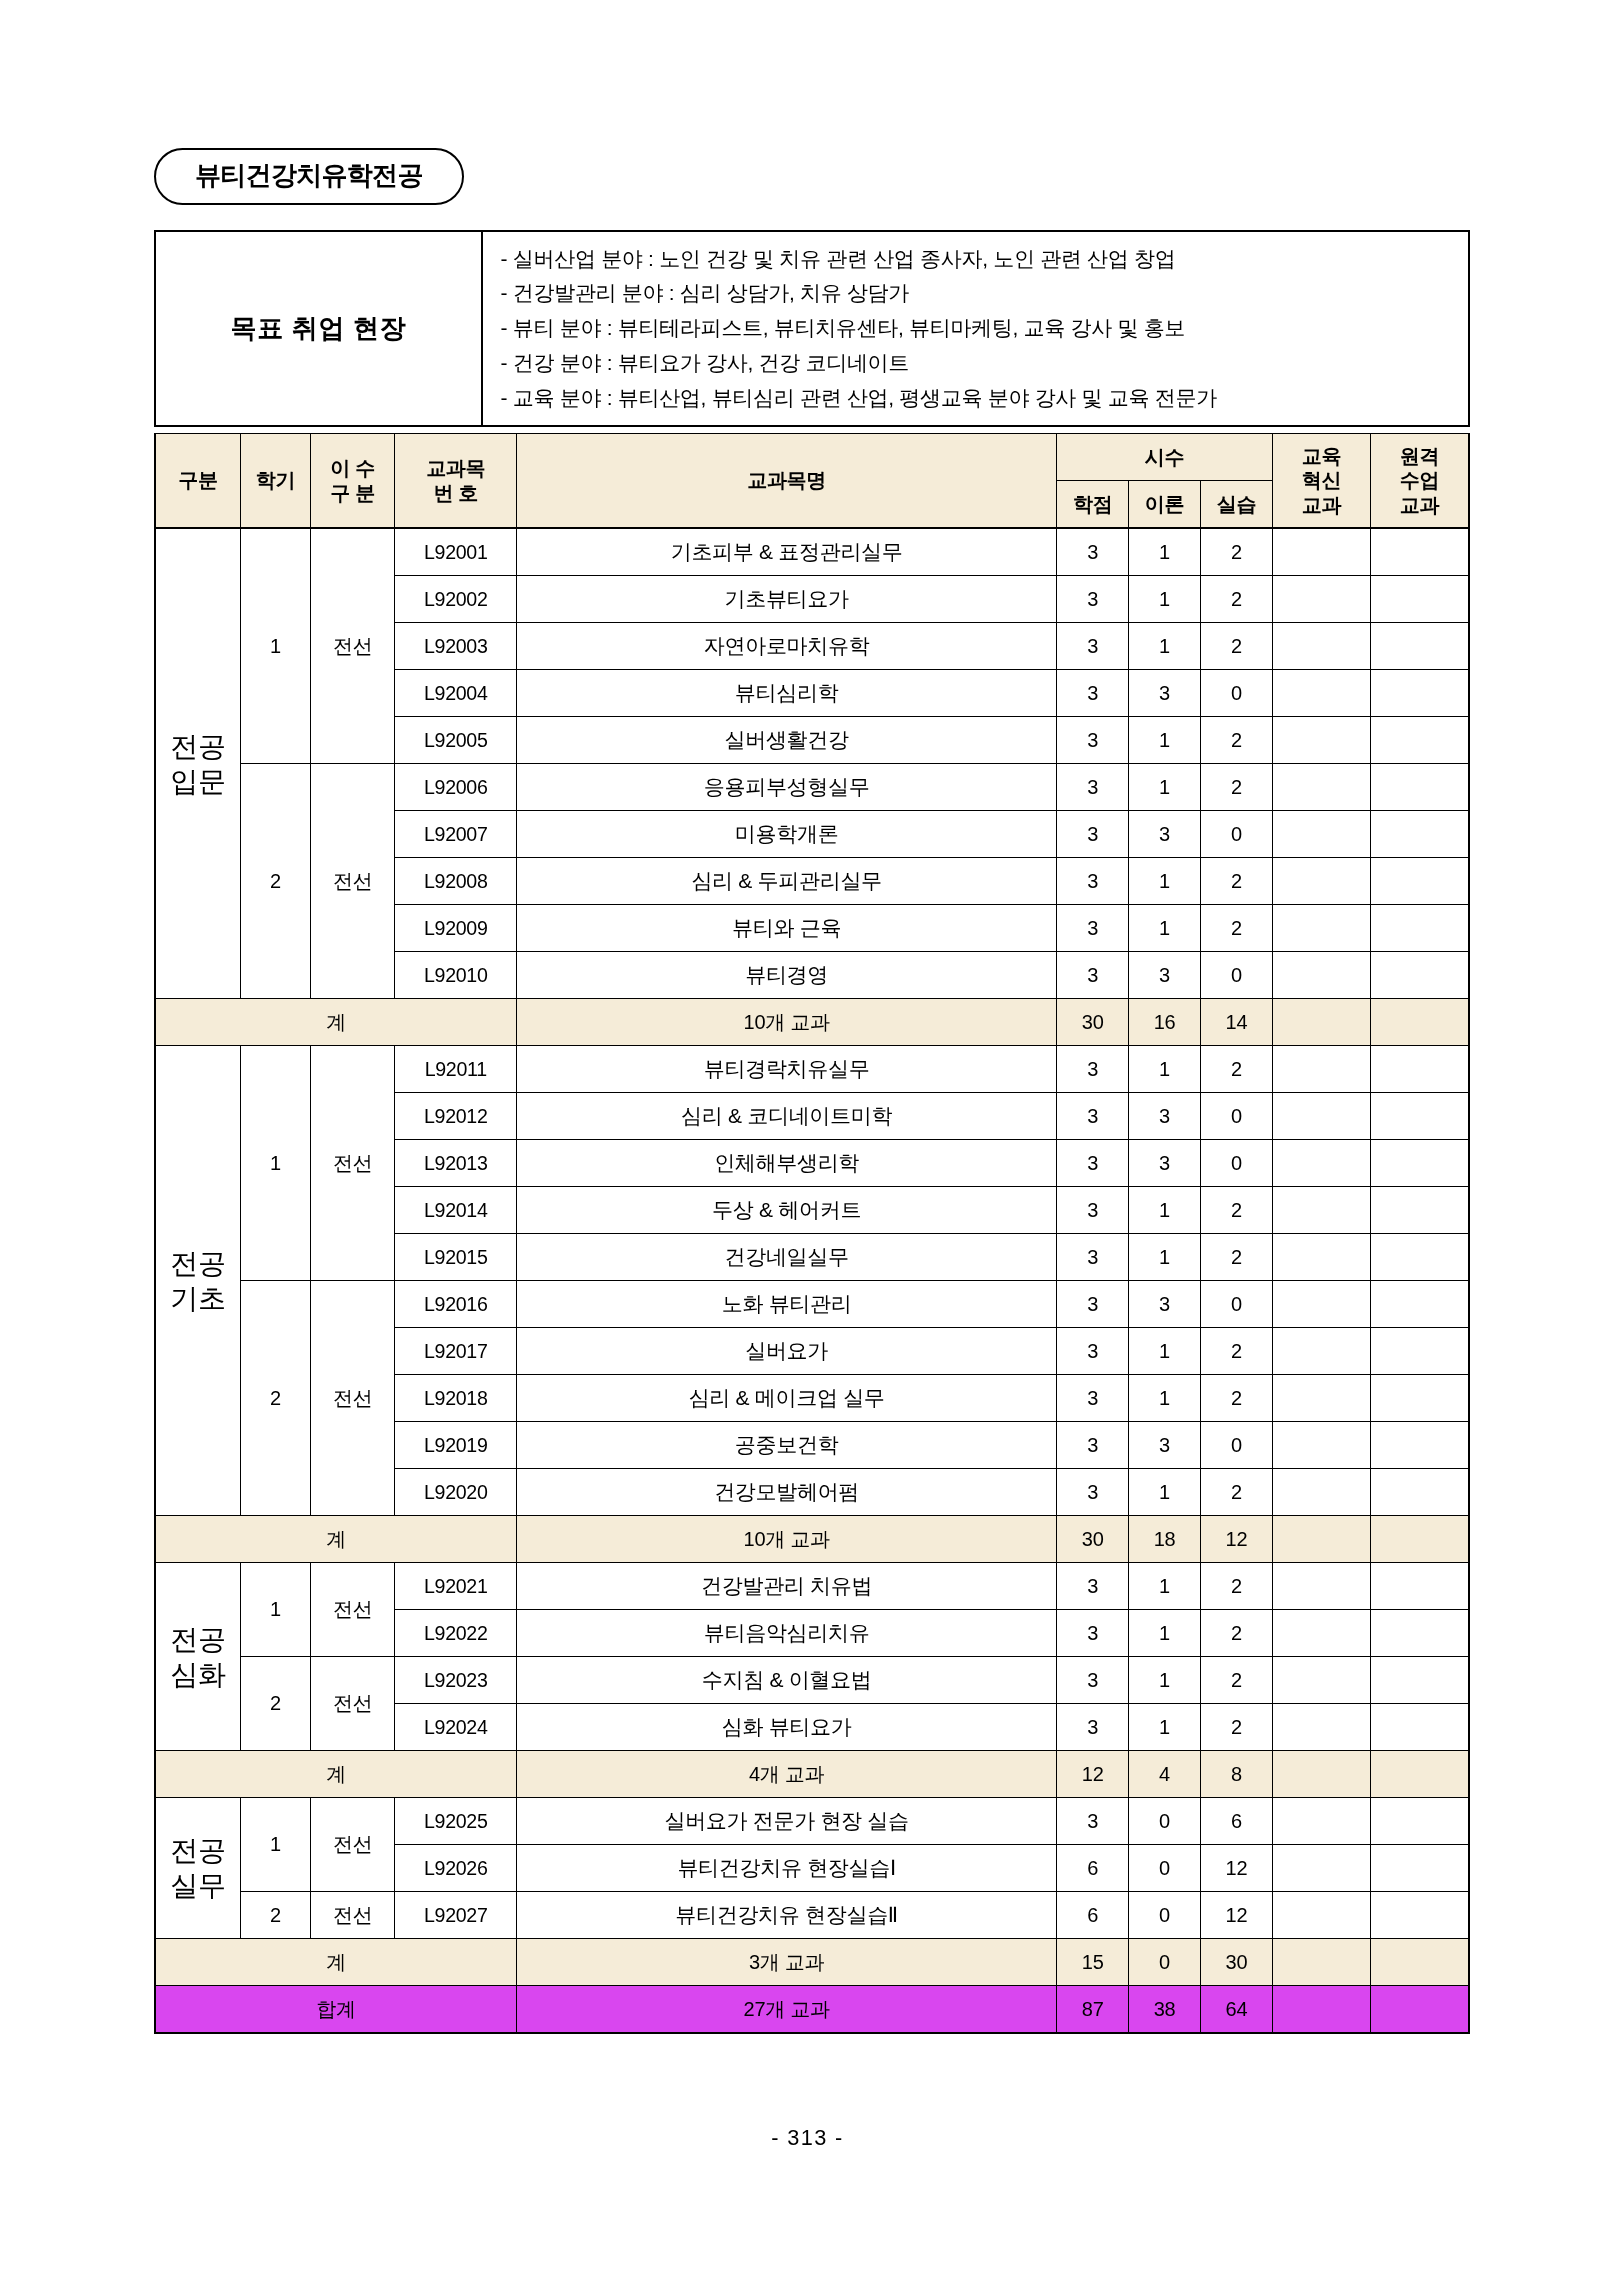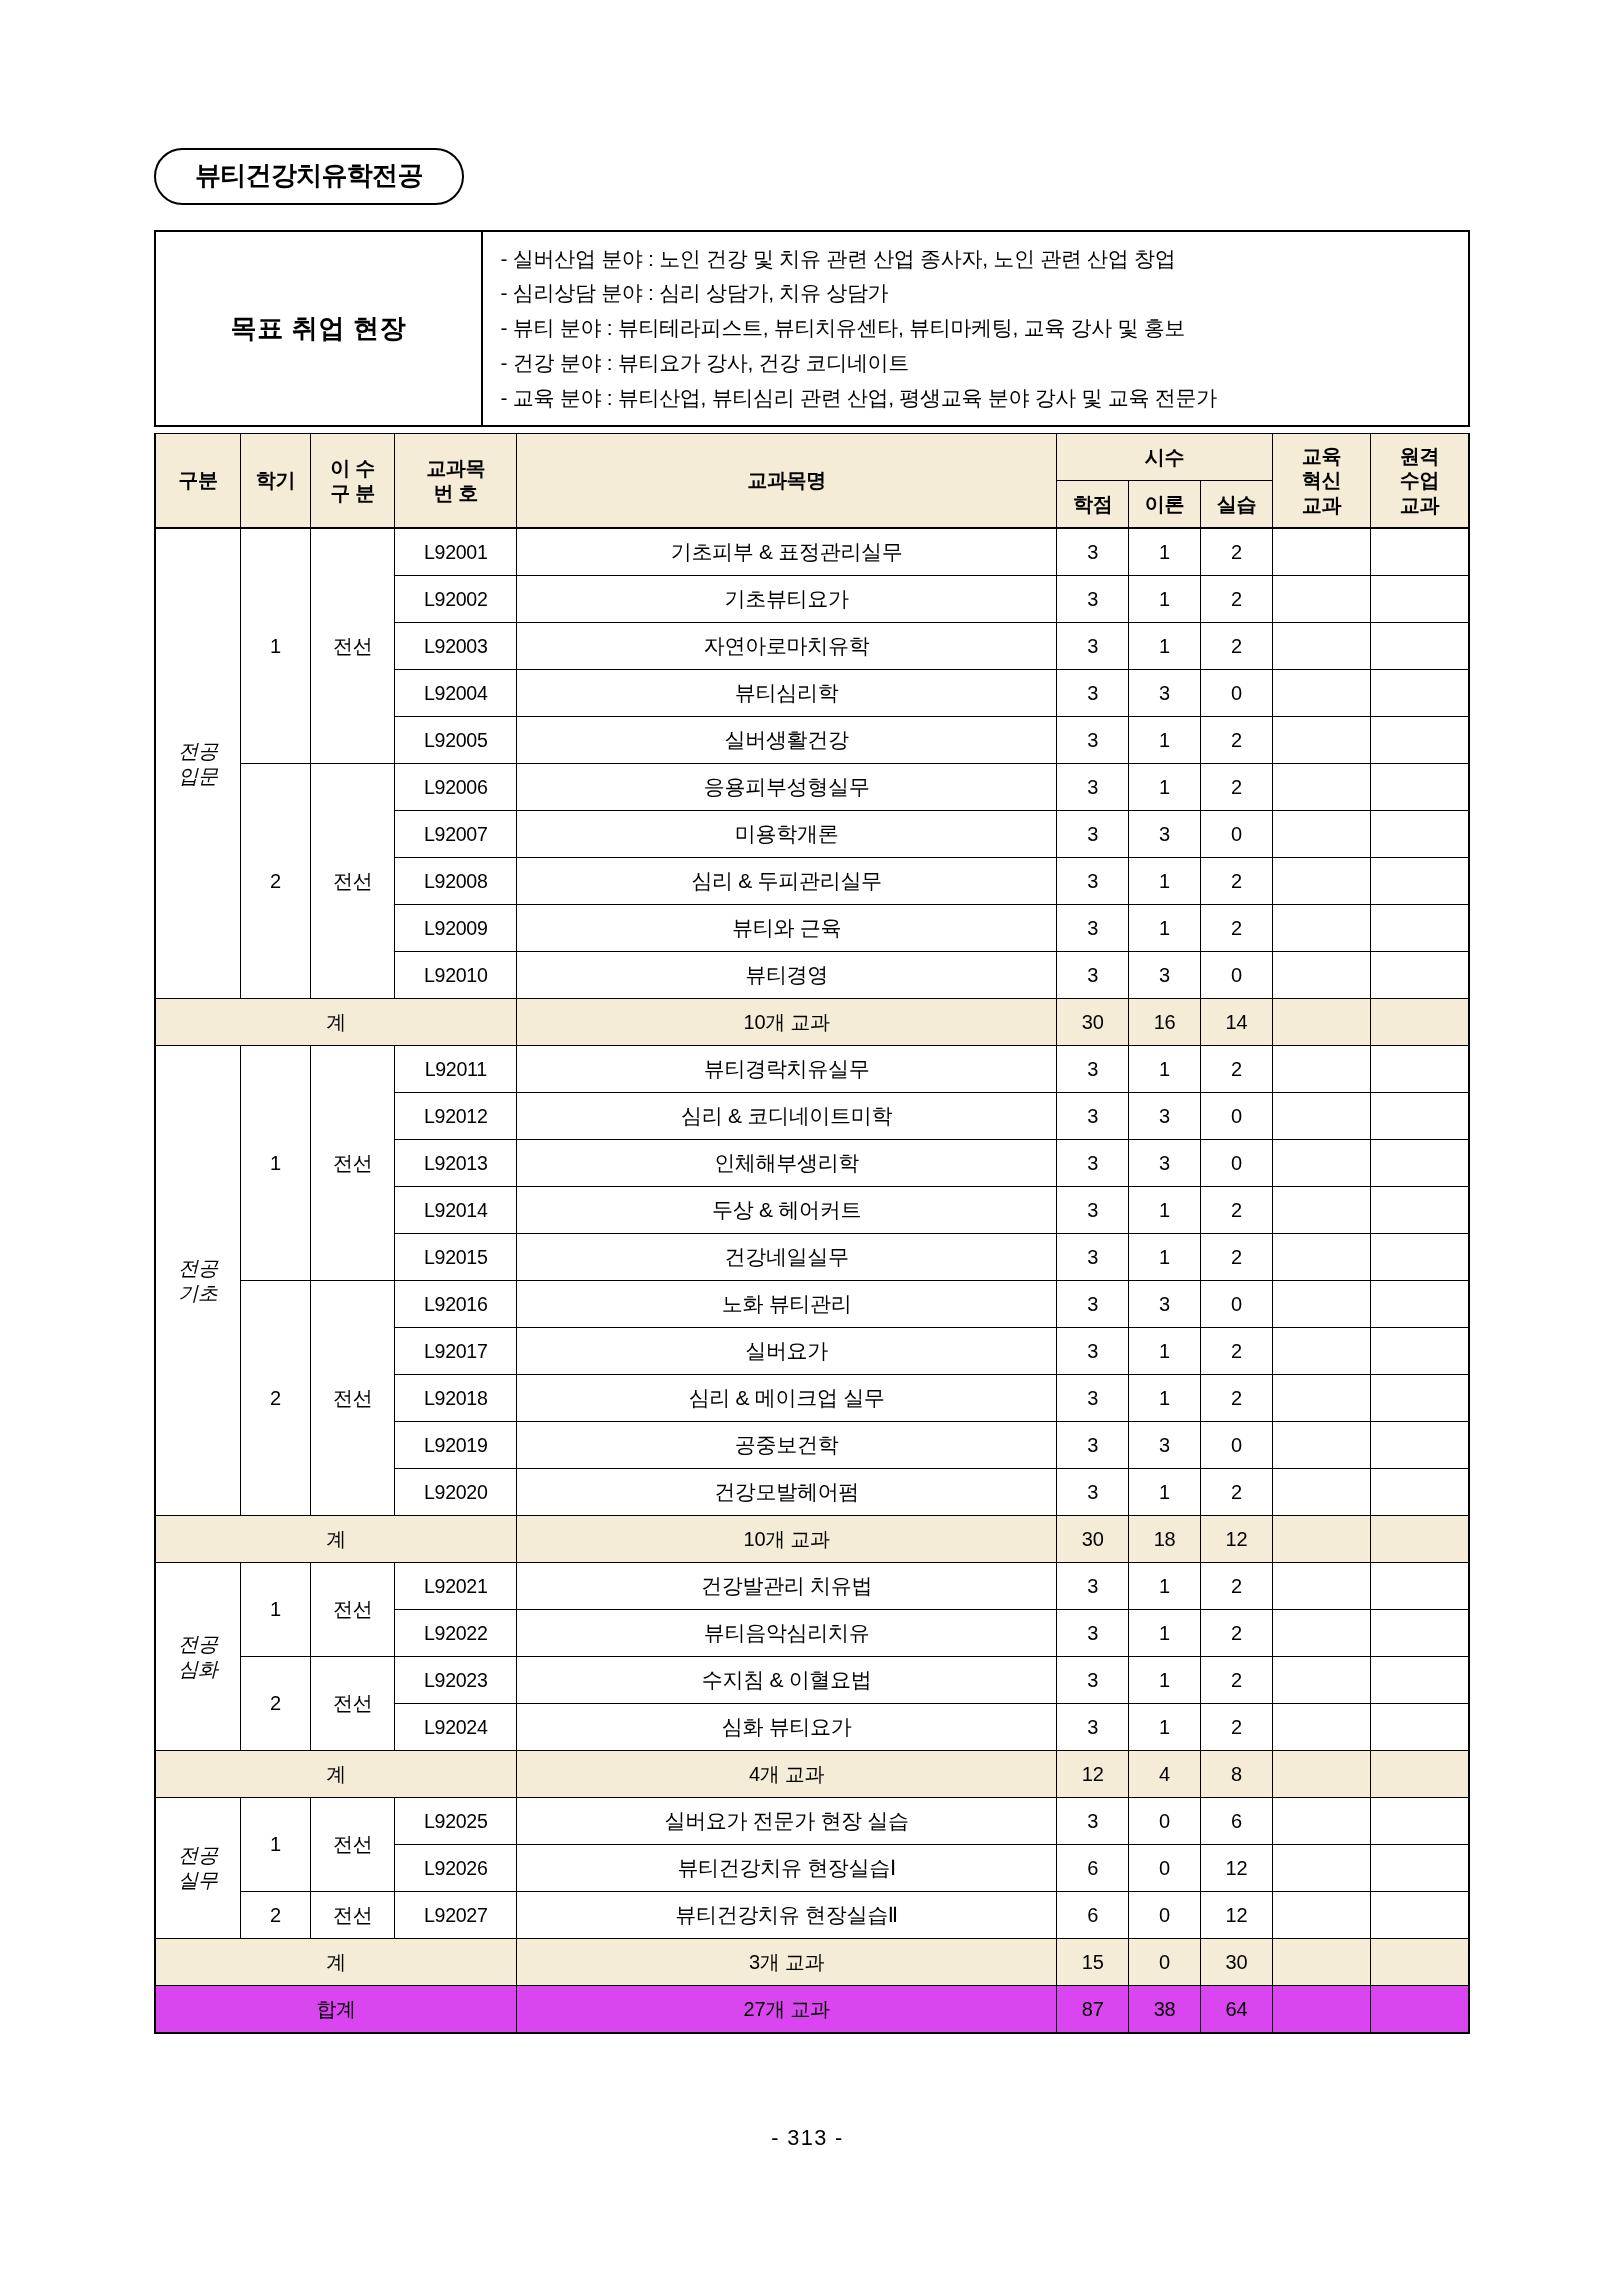--- a/index.html
+++ b/index.html
@@ -106,22 +106,21 @@
     background: #f5ecd8;
     font-weight: bold;
   }
   .total-row td {
     background: #d946ef;
     font-weight: bold;
   }
   .cat-cell {
     font-weight: normal;
     line-height: 1.25;
-    font-size: 20px;
-    font-style: italic;
+    font-size: 28px;
   }
   .code-cell { font-size: 19.6px; }
   .name-cell { font-size: 21px; }
   .small-head { font-size: 19.6px; }
   
   .page-number {
     position: absolute;
     left: 0;
     right: 8px;
     top: 2125px;
@@ -136,21 +135,21 @@
 <div class="page">
 
   <div class="title-wrap">
     <div class="title-pill">뷰티건강치유학전공</div>
   </div>
 
   <div class="goal-box">
     <div class="goal-label">목표 취업 현장</div>
     <div class="goal-lines">
       <div>- 실버산업 분야 : 노인 건강 및 치유 관련 산업 종사자, 노인 관련 산업 창업</div>
-      <div>- 심리상담 분야 : 심리 상담가, 치유 상담가</div>
+      <div>- 건강발관리 분야 : 심리 상담가, 치유 상담가</div>
       <div>- 뷰티 분야 : 뷰티테라피스트, 뷰티치유센타, 뷰티마케팅, 교육 강사 및 홍보</div>
       <div>- 건강 분야 : 뷰티요가 강사, 건강 코디네이트</div>
       <div>- 교육 분야 : 뷰티산업, 뷰티심리 관련 산업, 평생교육 분야 강사 및 교육 전문가</div>
     </div>
   </div>
 
   <table class="curriculum">
     <colgroup>
       <col style="width:81px">
       <col style="width:66px">

